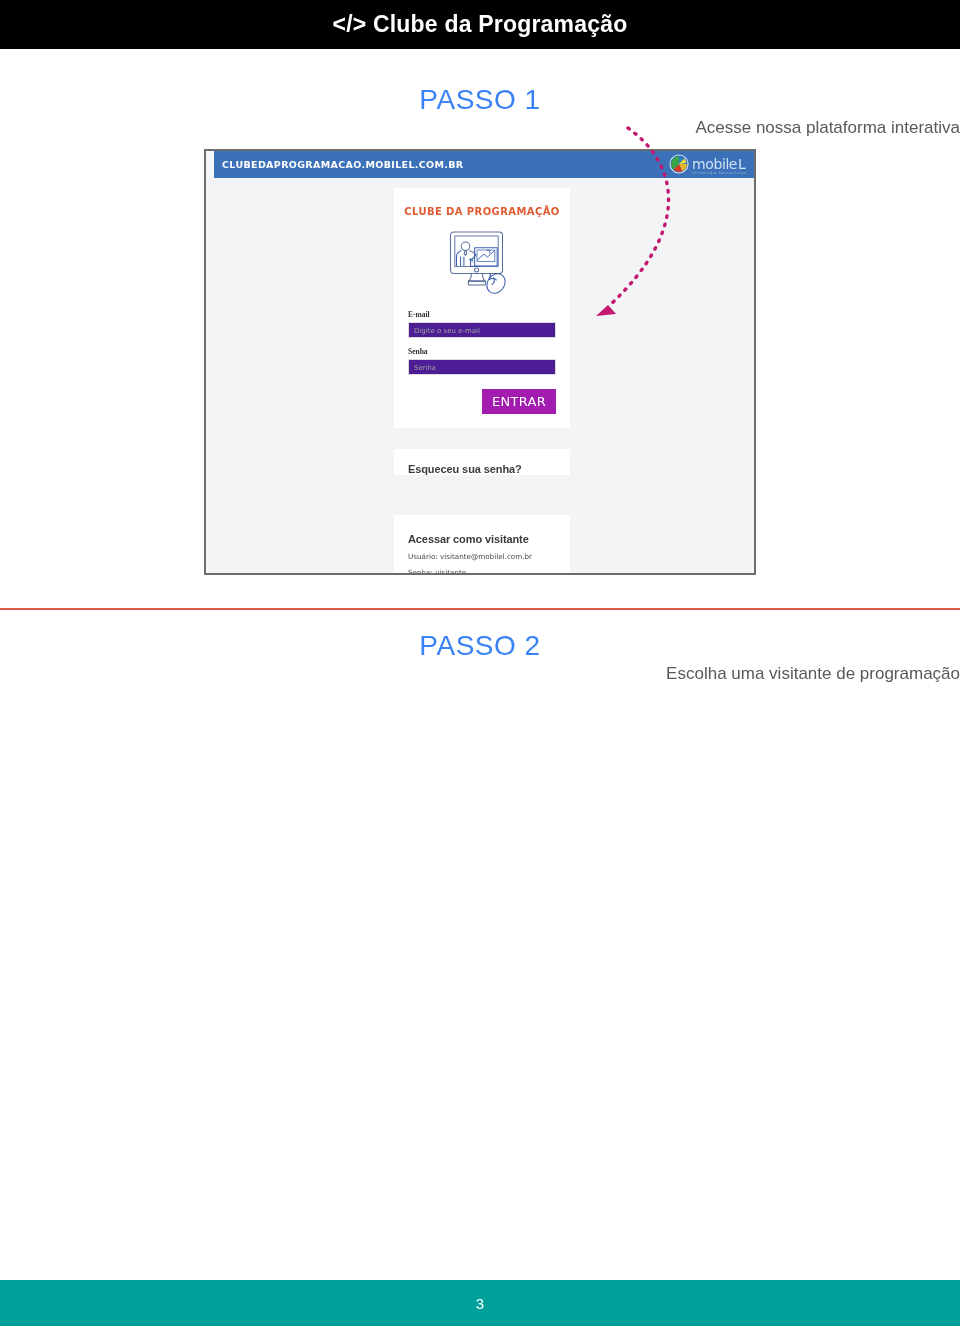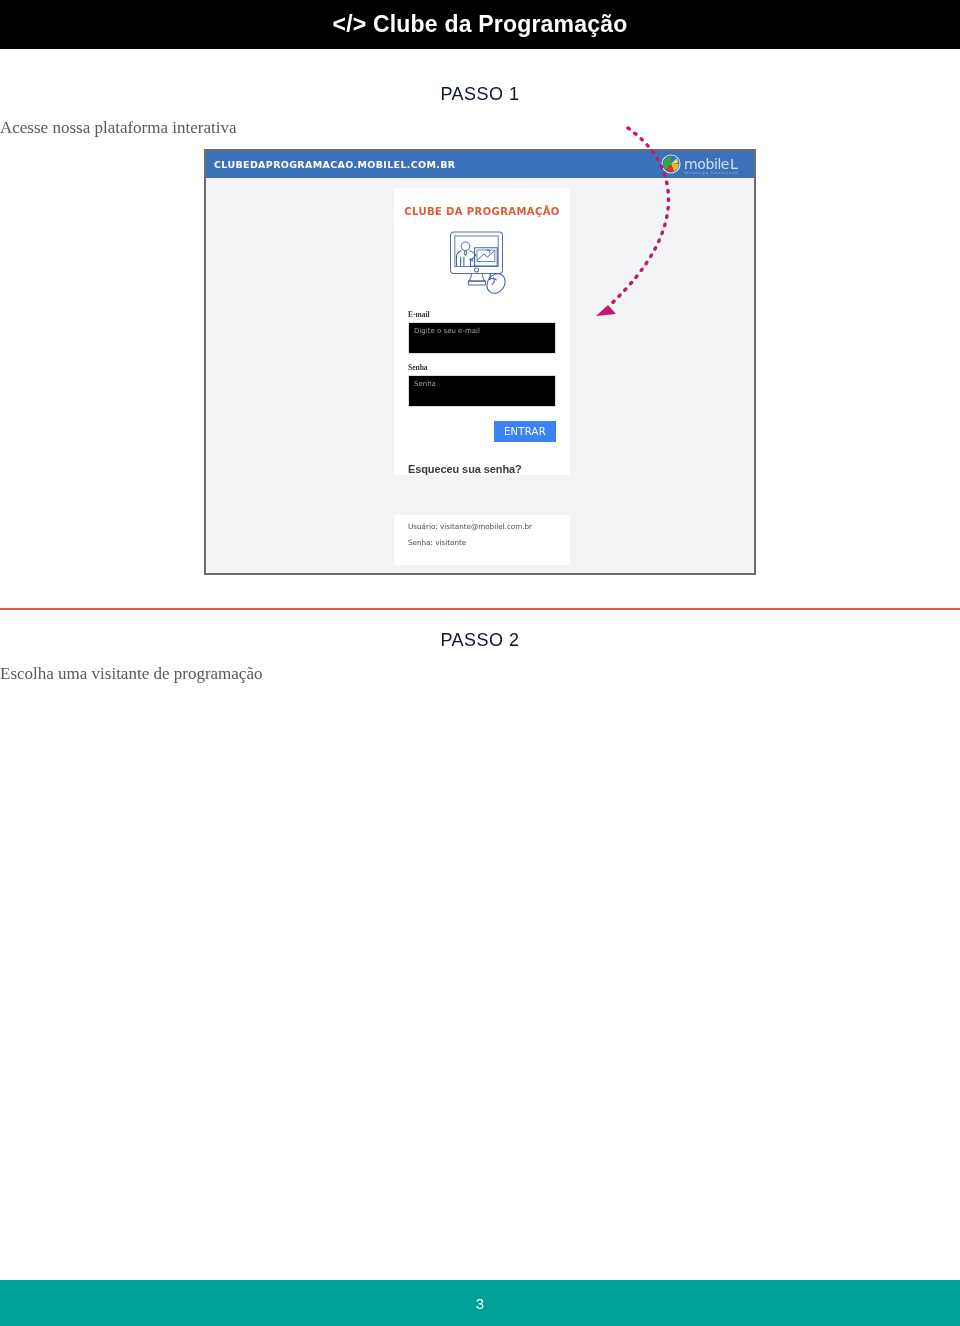--- a/index.html
+++ b/index.html
@@ -17,51 +17,51 @@
   }
   .ph-title { color:#fff; font-size:23px; font-weight:bold; letter-spacing:.2px; }
   .ph-code { font-weight:bold; }
   .page-footer {
     position:absolute; left:0; top:1280px; width:960px; height:46px;
     background:#00a19a; display:flex; align-items:center; justify-content:center;
   }
   .pf-num { color:#fff; font-size:15px; }
 
   
-  .step-title { position:absolute; width:960px; text-align:center; color:#0f172a;
-     font-size:18px; font-weight:400; letter-spacing:.5px; }
-  .step-sub { position:absolute; width:960px; text-align:left; color:#595959;
-     font-size:17px; font-weight:400;font-family:Liberation Serif, serif; }
+  .step-title { position:absolute; width:960px; text-align:center; color:#3b82f6;
+     font-size:28px; font-weight:400; letter-spacing:.5px; }
+  .step-sub { position:absolute; width:960px; text-align:right; color:#595959;
+     font-size:17px; font-weight:400; }
   .divider { position:absolute; left:0; width:960px; height:2px; background:#e05c4a; }
 
   
   .shot { position:absolute; border:2px solid #6d6d6d; background:#f4f6f7; overflow:hidden; }
 
   
   #shot1 { left:204px; top:149px; width:552px; height:426px; }
-  .s1-topbar { position:absolute; left:0; top:0; width:548px; height:27px;
+  .s1-topbar { position:absolute; left:8px; top:0; width:548px; height:27px;
      background:#3b71b8; }
   .s1-url { position:absolute; left:8px; top:8px; color:#fff; font-size:9.5px;
      font-weight:bold; letter-spacing:.35px; font-family:"DejaVu Sans", sans-serif; }
   .s1-logo { position:absolute; right:8px; top:3px; width:86px; height:22px; }
   .s1-body { position:absolute; left:0; top:27px; width:548px; height:395px; background:#f2f4f6; }
 
   .login-card { position:absolute; left:188px; top:10px; width:176px; background:#fff; }
   .lc-title { text-align:center; color:#e15b32; font-size:10px; font-weight:bold;
      letter-spacing:.4px; margin-top:18px; font-family:"DejaVu Sans", sans-serif; }
   .lc-icon { display:block; text-align:center; margin:9px 0 0; }
   .lc-form { padding:0 14px 14px; margin-top:10px; }
   .lc-label { font-size:7.5px; font-weight:bold; color:#333; margin-bottom:3px;
      font-family:Liberation Serif, serif; }
-  .lc-input { width:100%; height:32px; border:1px solid #dcdcdc; background:#000000;
+  .lc-input { width:100%; height:16px; border:1px solid #dcdcdc; background:#4c1d95;
      font-size:7px; color:#a0a0a0; padding-left:5px; line-height:16px;
      font-family:"DejaVu Sans", sans-serif; }
   .lc-gap { height:9px; }
   .lc-btnrow { text-align:right; margin-top:14px; }
-  .lc-btn { display:inline-block; background:#3b82f6; color:#fff; font-size:10px;
+  .lc-btn { display:inline-block; background:#a21caf; color:#fff; font-size:13px;
      padding:5px 10px 5px 10px; font-weight:500; letter-spacing:.3px;
      font-family:"DejaVu Sans", sans-serif; }
 
   .panel { position:absolute; left:188px; width:176px; background:#fff; }
   .pn-h { font-size:11px; color:#3b3b3b; font-weight:600; padding:14px 14px 0; letter-spacing:-.1px;}
   .pn-p { font-size:7.2px; color:#4a4a4a; padding:4px 14px 0;
      font-family:"DejaVu Sans", sans-serif; }
   .pn-p a { color:#5b9bd5; text-decoration:none; }
 </style>
 </head>
@@ -144,20 +144,21 @@
           <span class="lc-btn">ENTRAR</span>
         </div>
       </div>
     </div>
 
     <div class="panel" style="top:271px">
       <div class="pn-h">Esqueceu sua senha?</div>
     </div>
 
     <div class="panel" style="top:337px">
+      <div class="pn-h" style="padding-top:18px">Acessar como visitante</div>
       <div class="pn-p" style="padding-top:7px">Usuário: visitante@mobilel.com.br</div>
       <div class="pn-p" style="padding-top:7px;padding-bottom:18px">Senha: visitante</div>
     </div>
 
   </div>
 </div>
 
 <svg class="arrow" style="position:absolute;left:580px;top:120px;width:120px;height:220px">
   <path d="M 48 8 C 100 45, 110 110, 30 185" stroke="#c2186f" stroke-width="3.4" fill="none" stroke-dasharray="1.5 7" stroke-linecap="round"></path>
   <path d="M 16 196 l 20 -2 l -8 -9 z" fill="#c2186f"></path>

